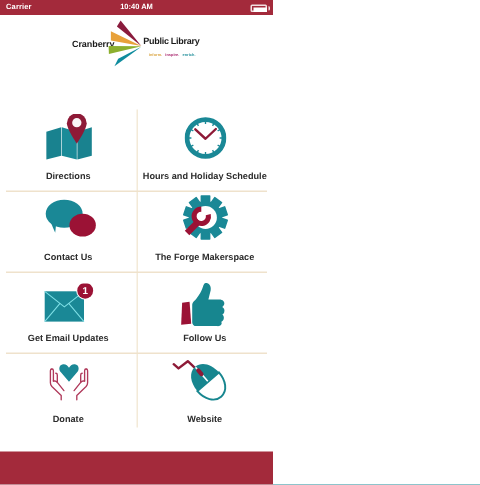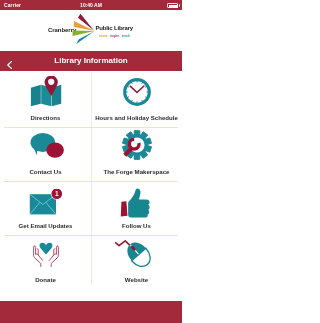--- a/index.html
+++ b/index.html
@@ -67,28 +67,20 @@
         <polygon points="232,189 14,186 16,240" fill="#8CAF2E"></polygon>
         <polygon points="232,192 78,272 53,321" fill="#0F8C9E"></polygon>
       </svg>
     </div>
     <div class="brand-right">Public Library</div>
     <div class="brand-tag">
       <span class="t1">inform.</span><span class="t2">inspire.</span><span class="t3">enrich.</span>
     </div>
   </div>
 
-  <div class="navbar">
-    <div class="backbtn">
-      <svg width="10" height="10" viewBox="0 0 20 20">
-          <path d="M13 3 L5.5 10 L13 17" fill="none" stroke="#fff" stroke-width="2.2" stroke-linecap="round" stroke-linejoin="round"></path>
-        </svg>
-    </div>
-    <div class="navtitle">Library Information</div>
-  </div>
 
   <div class="grid">
     <div class="vdiv"></div>
     <div class="hdiv" style="top:55.5px"></div>
     <div class="hdiv" style="top:109.5px"></div>
     <div class="hdiv" style="top:163.5px"></div>
 
     <div class="cell" style="left:0;top:0">
       <div class="icon" style="top:5px;height:32px">
         <svg width="32" height="32" viewBox="0 -90 320 320">

